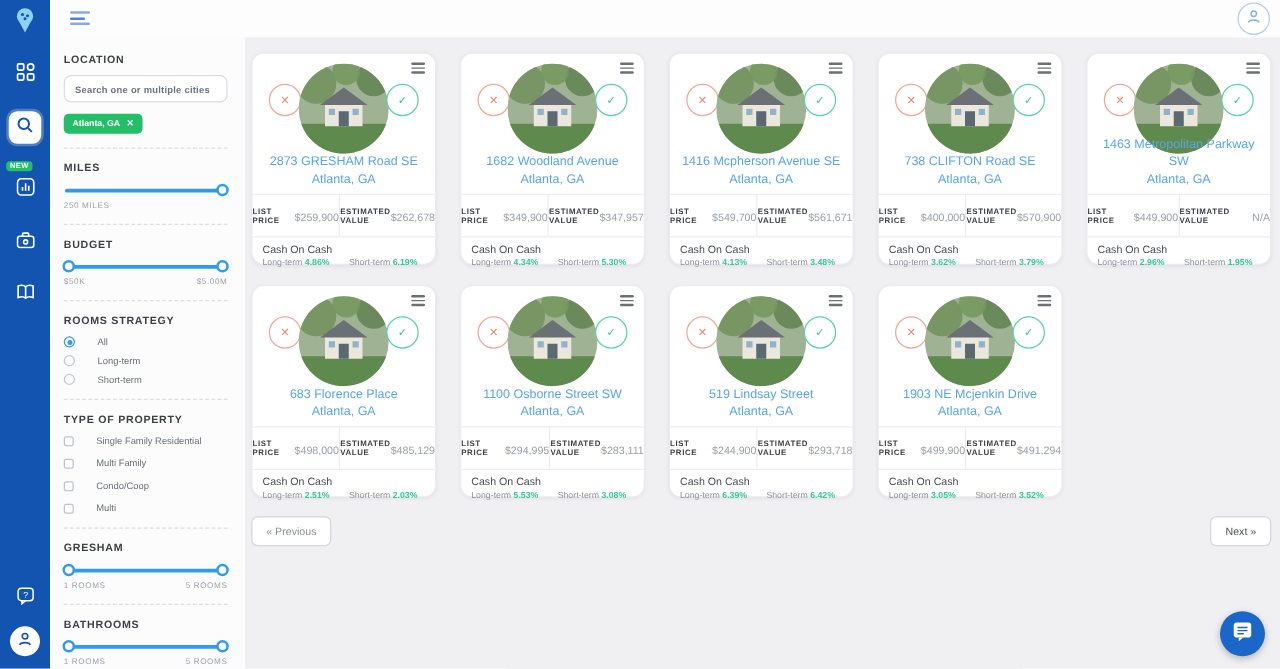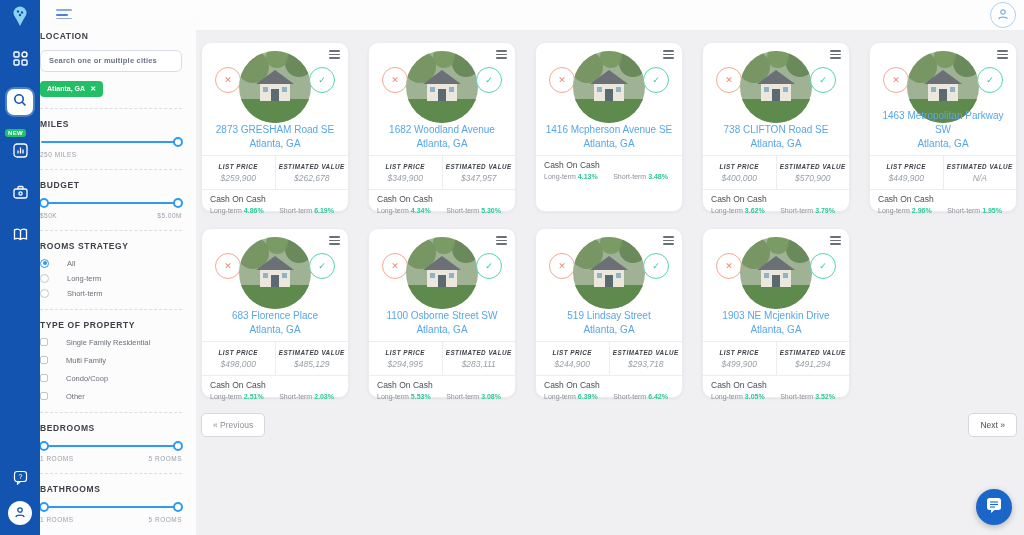--- a/index.html
+++ b/index.html
@@ -19,21 +19,21 @@
   
   .topbar { position:absolute; left:40px; top:0; right:0; height:30px; background:#fdfdfe; }
   .hamburger { position:absolute; left:16px; top:9px; width:16px; cursor:pointer; }
   .hamburger span { display:block; height:2px; border-radius:2px; background:#4d7fe0; margin-bottom:2.5px; }
   .hamburger span:nth-child(1){ width:16px; background:#89a8ec; }
   .hamburger span:nth-child(2){ width:12px; }
   .hamburger span:nth-child(3){ width:16px; background:#89a8ec; }
   .user-btn { position:absolute; right:8px; top:2px; width:26px; height:26px; border-radius:50%; border:1px solid #aed0ee; background:#fff; display:flex; align-items:center; justify-content:center; cursor:pointer; }
 
   
-  .filters { position:absolute; left:40px; top:19px; width:156px; height:505px; background:#fcfcfd; padding:12px 14px 0 0; overflow:hidden; }
+  .filters { position:absolute; left:40px; top:30px; width:156px; height:505px; background:#fcfcfd; padding:12px 14px 0 11px; overflow:hidden; }
   .f-title { font-size:8.5px; font-weight:bold; color:#3d4147; letter-spacing:.6px; margin-bottom:8px; }
   .f-divider { border-top:1px dashed #dcdce2; margin:11px 0 10px 0; }
   .loc-input { width:100%; height:22px; border:1px solid #d9dde3; border-radius:6px; font-size:7.5px; color:#555; padding:0 8px; background:#fff; font-family:Liberation Sans, sans-serif; }
   .loc-input::placeholder { color:#6b7280; font-weight:bold; letter-spacing:.2px; }
   .tag { display:inline-flex; align-items:center; gap:5px; background:#22bf66; color:#fff; font-size:7px; font-weight:bold; border-radius:4px; padding:4px 7px; margin-top:9px; }
   .tag .x { cursor:pointer; font-size:7px; }
   .slider { position:relative; height:10px; margin:6px 1px 4px 1px; }
   .slider .track { position:absolute; top:4px; left:0; right:0; height:2.5px; background:#2e9bf0; border-radius:2px; }
   .slider .handle { position:absolute; top:0; width:10px; height:10px; border-radius:50%; background:#fff; border:2px solid #2e9bf0; cursor:pointer; }
   .slider .h-left { left:-2px; } .slider .h-right { right:-2px; }
@@ -51,21 +51,21 @@
   .card { width:148px; height:170px; background:#fff; border-radius:10px; border:1px solid #ececf0; box-shadow:0 1px 3px rgba(30,40,60,.06); position:relative; }
   .card .menu { position:absolute; top:7px; right:8px; cursor:pointer; }
   .card .menu span { display:block; width:11px; height:1.5px; background:#6b7077; margin-bottom:2px; border-radius:1px; }
   .photo-sec { position:relative; height:112px; }
   .photo { position:absolute; left:50%; transform:translateX(-50%); top:8px; width:72px; height:72px; border-radius:50%; overflow:hidden; }
   .act { position:absolute; top:24px; width:26px; height:26px; border-radius:50%; background:#fff; display:flex; align-items:center; justify-content:center; font-size:9px; cursor:pointer; }
   .act.reject { left:13px; border:1px solid #f3a894; color:#ee8b72; }
   .act.accept { right:13px; border:1px solid #57d4af; color:#2fc79b; }
   .addr { position:absolute; left:4px; right:4px; bottom:4px; text-align:center; color:#58a6e8; font-size:10px; font-weight:500; line-height:1.4; cursor:pointer; }
   .info-row { display:flex; border-top:1px solid #ededf1; height:34px; }
-  .info-cell { flex:1; display:flex; flex-direction:column; align-items:center; justify-content:center;font-style:italic; }
+  .info-cell { flex:1; display:flex; flex-direction:row; align-items:center; justify-content:flex-end; }
   .info-cell:first-child { border-right:1px solid #ededf1; }
   .info-label { font-size:6.3px; font-weight:bold; color:#3d4147; letter-spacing:.5px; }
   .info-value { font-size:8.5px; color:#9aa0a8; margin-top:3px; }
   .coc { border-top:1px solid #ededf1; padding:4px 8px 0 8px; }
   .coc-title { font-size:8.5px; color:#4a4f56; }
   .coc-row { display:flex; justify-content:space-between; margin-top:3px; padding-right:6px; }
   .coc-item { font-size:7px; color:#8b9097; }
   .coc-item b { color:#2fc795; font-weight:bold; font-size:7px; }
 
   .pager { display:flex; justify-content:space-between; align-items:center; margin-top:15px; width:816px; }
@@ -231,25 +231,25 @@
     <div class="check-row" style="margin-bottom:9px">
       <span class="checkbox"></span>
       <span class="opt-label">Multi Family</span>
     </div>
     <div class="check-row" style="margin-bottom:9px">
       <span class="checkbox"></span>
       <span class="opt-label">Condo/Coop</span>
     </div>
     <div class="check-row">
       <span class="checkbox"></span>
-      <span class="opt-label">Other</span>
+      <span class="opt-label">Multi</span>
     </div>
     <div class="f-divider"></div>
 
-    <div class="f-title">BEDROOMS</div>
+    <div class="f-title">GRESHAM</div>
     <div class="slider">
       <div class="track"></div>
       <div class="handle h-left"></div>
       <div class="handle h-right"></div>
     </div>
     <div class="f-sub">
       <span>1 ROOMS</span>
       <span>5 ROOMS</span>
     </div>
     <div class="f-divider"></div>
@@ -393,20 +393,30 @@
           <rect x="24" y="36" width="5" height="5" fill="#8fb4c9"></rect>
           <rect x="43" y="36" width="5" height="5" fill="#8fb4c9"></rect>
         </svg>
       </div>
       <div class="act accept">
               <span>✓</span>
             </div>
       <div class="addr">
         <div>1416 Mcpherson Avenue SE</div>
         <div>Atlanta, GA</div>
+      </div>
+    </div>
+    <div class="info-row">
+      <div class="info-cell">
+        <span class="info-label">LIST PRICE</span>
+        <span class="info-value">$549,700</span>
+      </div>
+      <div class="info-cell">
+        <span class="info-label">ESTIMATED VALUE</span>
+        <span class="info-value">$561,671</span>
       </div>
     </div>
     <div class="coc">
       <div class="coc-title">Cash On Cash</div>
       <div class="coc-row">
         <span class="coc-item"><span>Long-term</span> <b>4.13%</b></span>
         <span class="coc-item"><span>Short-term</span> <b>3.48%</b></span>
       </div>
     </div>
   </div>

